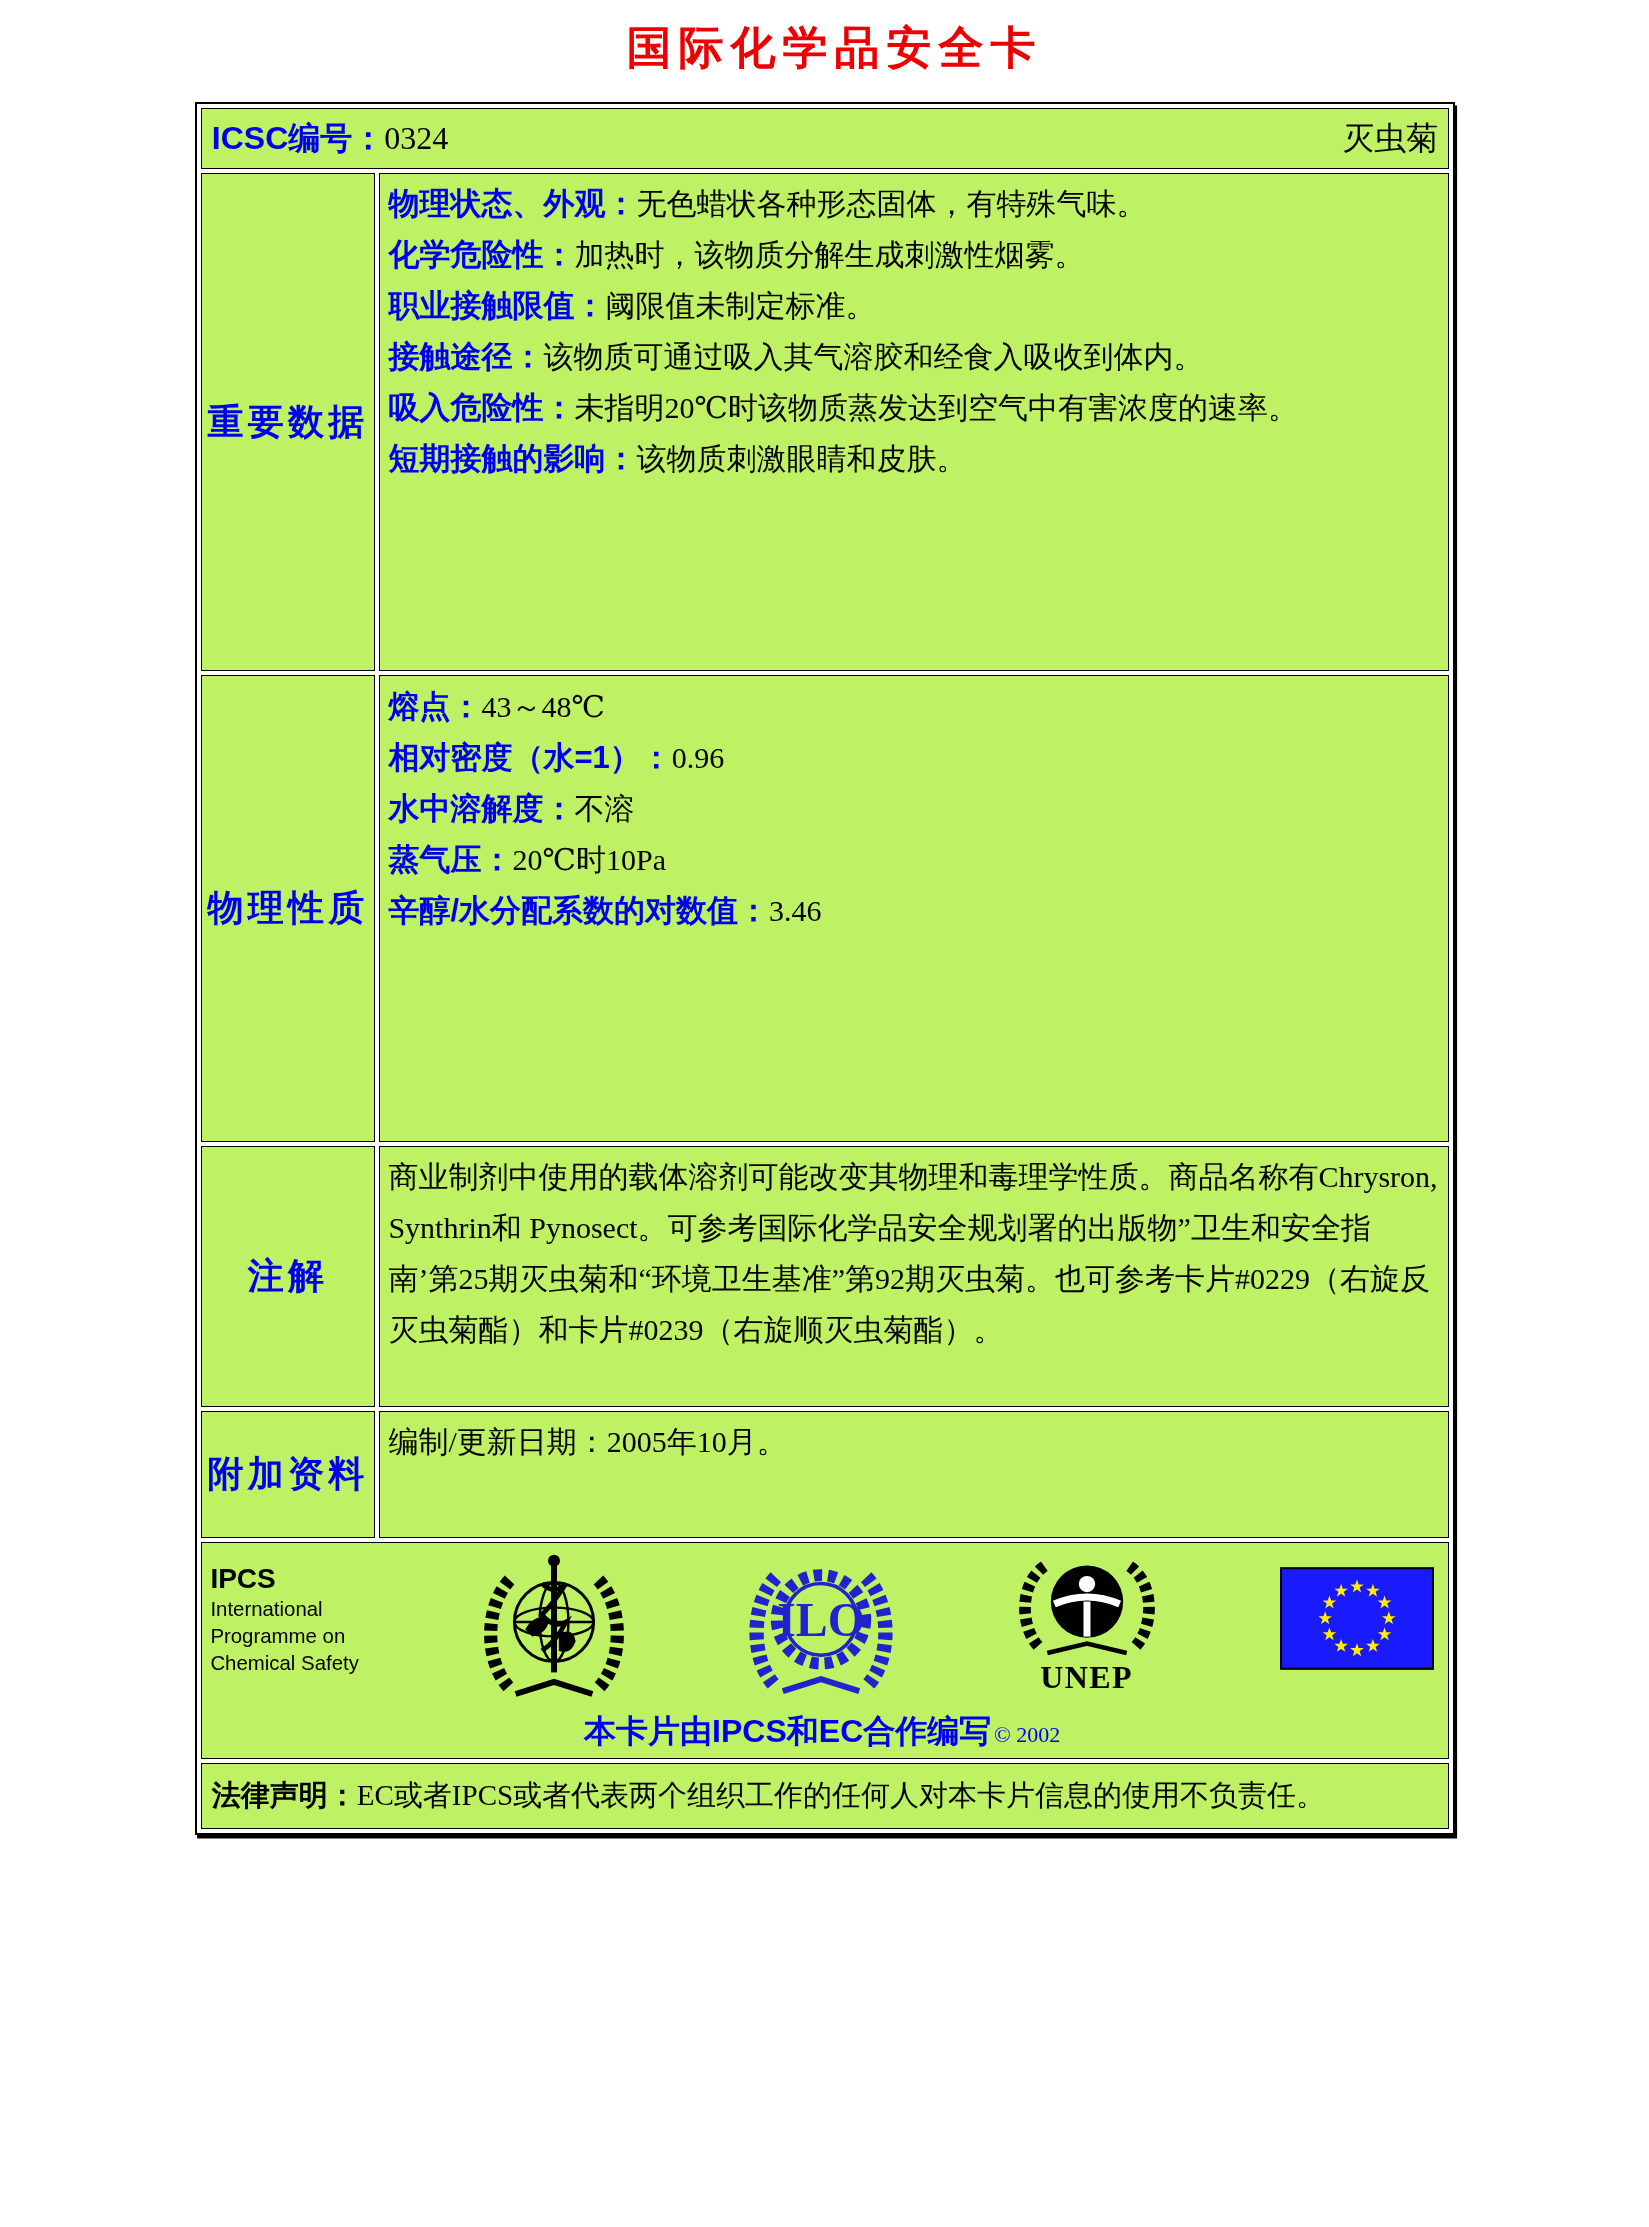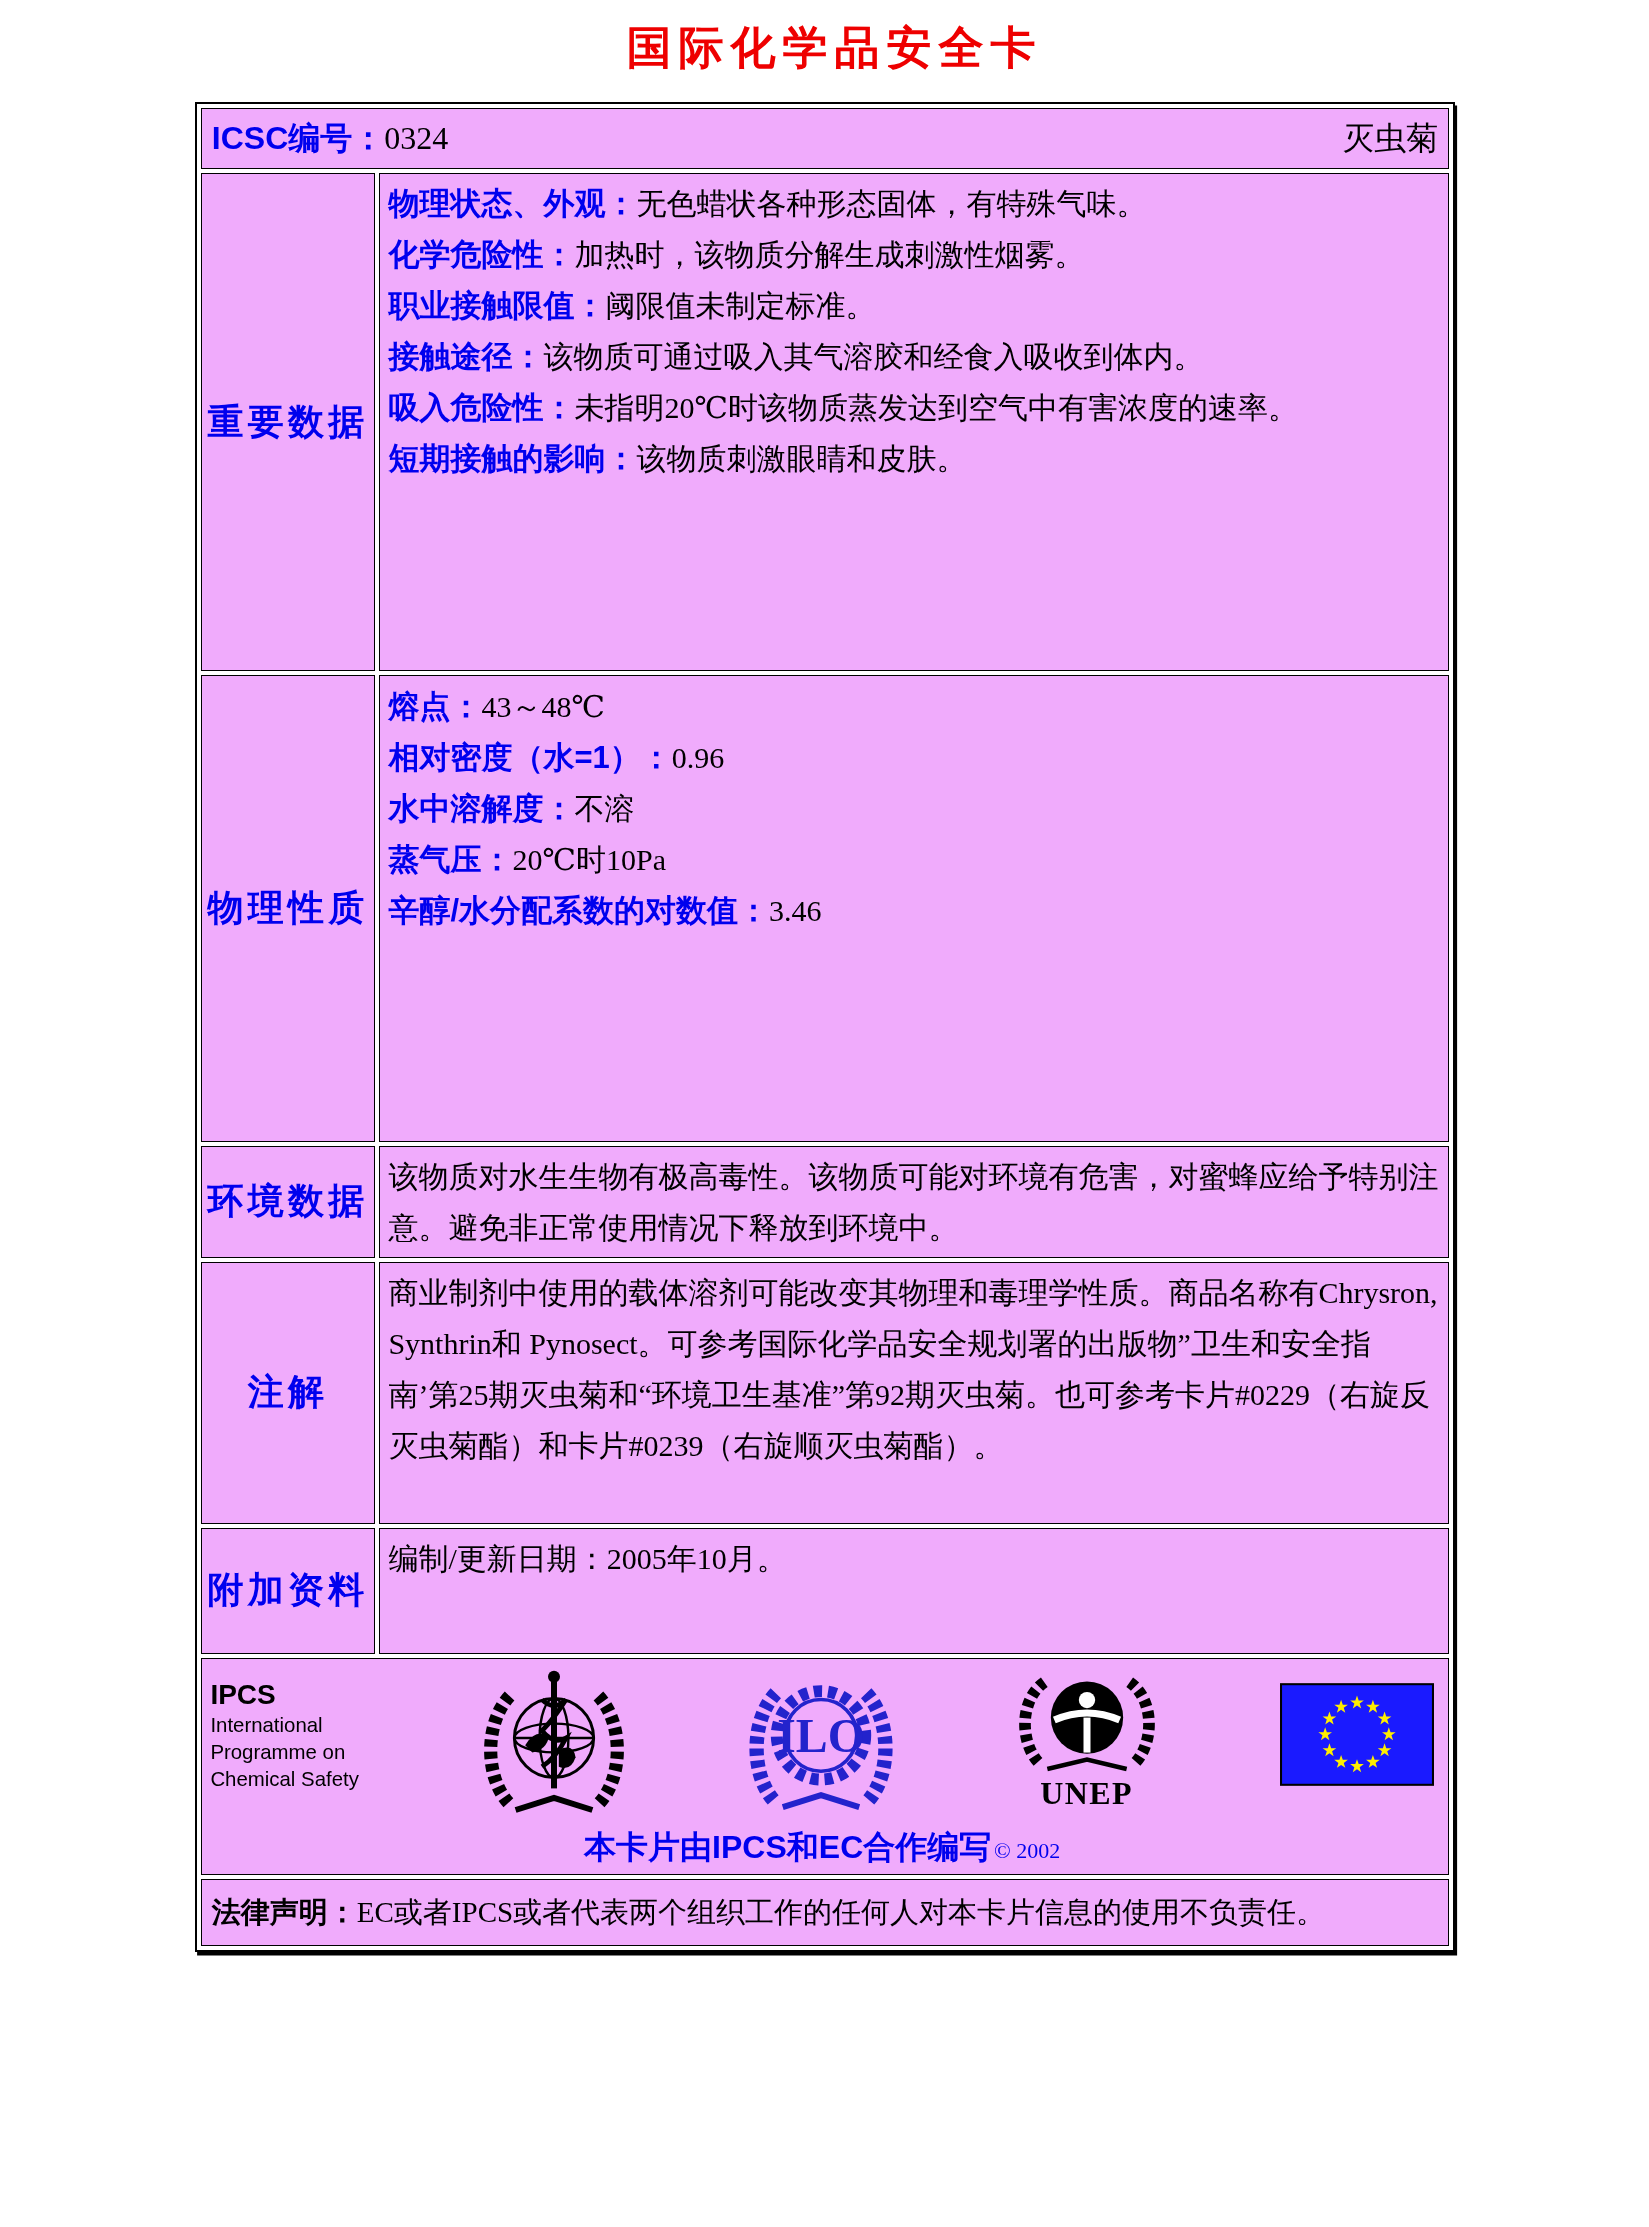--- a/index.html
+++ b/index.html
@@ -5,21 +5,21 @@
   html,body{margin:0;padding:0;background:#fff;}
   body{width:1650px;height:2227px;position:relative;
        font-family:"Liberation Serif","DejaVu Serif",serif;color:#000;}
   .page{width:1650px;padding-top:18px;}
   .title{margin:0 auto 24px auto;text-align:center;color:#ee0000;
          font-size:45px;font-weight:bold;letter-spacing:7px;
          font-family:"Liberation Serif","DejaVu Serif",serif;padding-left:19px;}
   table.card{width:1260px;margin:0 auto;border:2.1px solid #000;
              border-collapse:separate;border-spacing:4.2px;background:#fff;
              table-layout:fixed;box-shadow:2.1px 3.5px 0 0 #000;}
-  table.card td{border:1.4px solid #000;background:#f0abfc;}
+  table.card td{border:1.4px solid #000;background:#bef264;}
   col.c-label{width:174px;}
   .hdr-cell{height:59px;vertical-align:middle;padding:0 9.8px;}
   .hdr-flex{display:flex;justify-content:space-between;align-items:center;}
   .serif{font-size:32px;font-family:"Liberation Serif","DejaVu Serif",serif;}
   .blab{color:#0000ee;font-weight:bold;font-size:31px;
         font-family:"Liberation Sans","DejaVu Sans",sans-serif;}
   td.lab{text-align:center;vertical-align:middle;color:#0000ee;font-weight:bold;
          font-size:36px;letter-spacing:4.2px;
          font-family:"Liberation Sans","DejaVu Sans",sans-serif;margin-left:9px;}
   td.con{vertical-align:top;padding:4.2px 8.4px;font-size:30px;line-height:51px;}
@@ -89,26 +89,20 @@
       <td class="lab">物理性质</td>
       <td class="con">
         <div class="ln"><span class="blab">熔点：</span><span>43～48℃</span></div>
         <div class="ln"><span class="blab">相对密度（水=1）：</span><span>0.96</span></div>
         <div class="ln"><span class="blab">水中溶解度：</span><span>不溶</span></div>
         <div class="ln"><span class="blab">蒸气压：</span><span>20℃时10Pa</span></div>
         <div class="ln"><span class="blab">辛醇/水分配系数的对数值：</span><span>3.46</span></div>
       </td>
     </tr>
 
-    <tr class="r-env">
-      <td class="lab">环境数据</td>
-      <td class="con">
-        <p>该物质对水生生物有极高毒性。该物质可能对环境有危害，对蜜蜂应给予特别注意。避免非正常使用情况下释放到环境中。</p>
-      </td>
-    </tr>
 
     <tr class="r-notes">
       <td class="lab">注解</td>
       <td class="con">
         <p>商业制剂中使用的载体溶剂可能改变其物理和毒理学性质。商品名称有Chrysron, Synthrin和 Pynosect。可参考国际化学品安全规划署的出版物”卫生和安全指南’第25期灭虫菊和“环境卫生基准”第92期灭虫菊。也可参考卡片#0229（右旋反灭虫菊酯）和卡片#0239（右旋顺灭虫菊酯）。</p>
       </td>
     </tr>
 
     <tr class="r-add">
       <td class="lab">附加资料</td>

